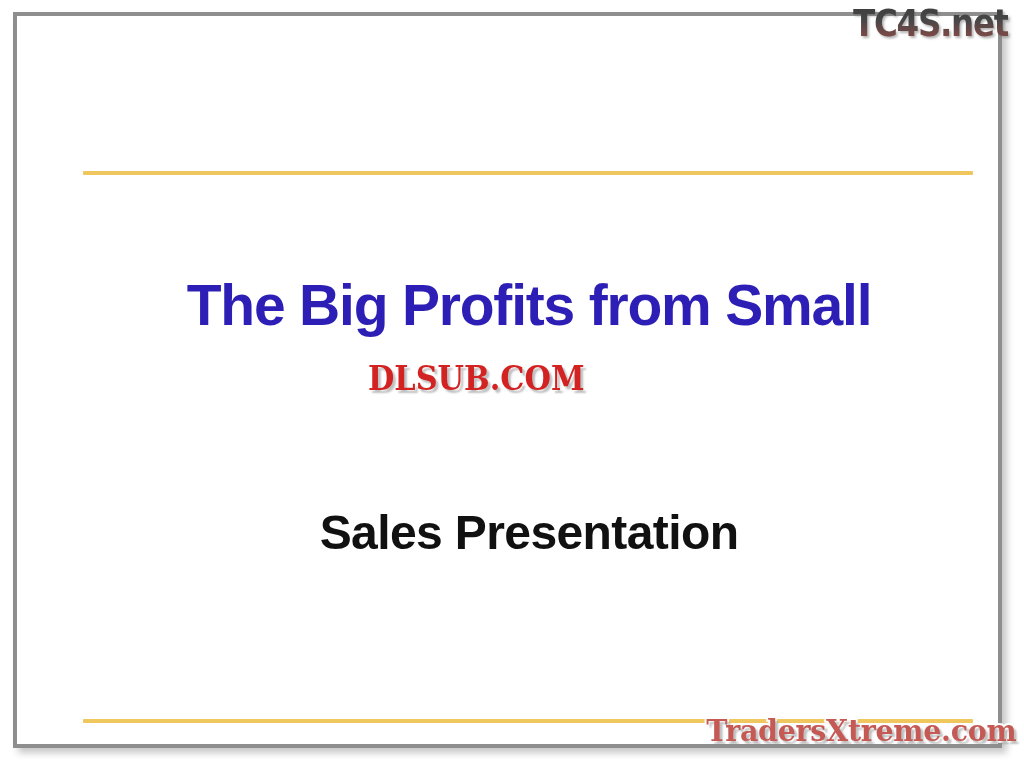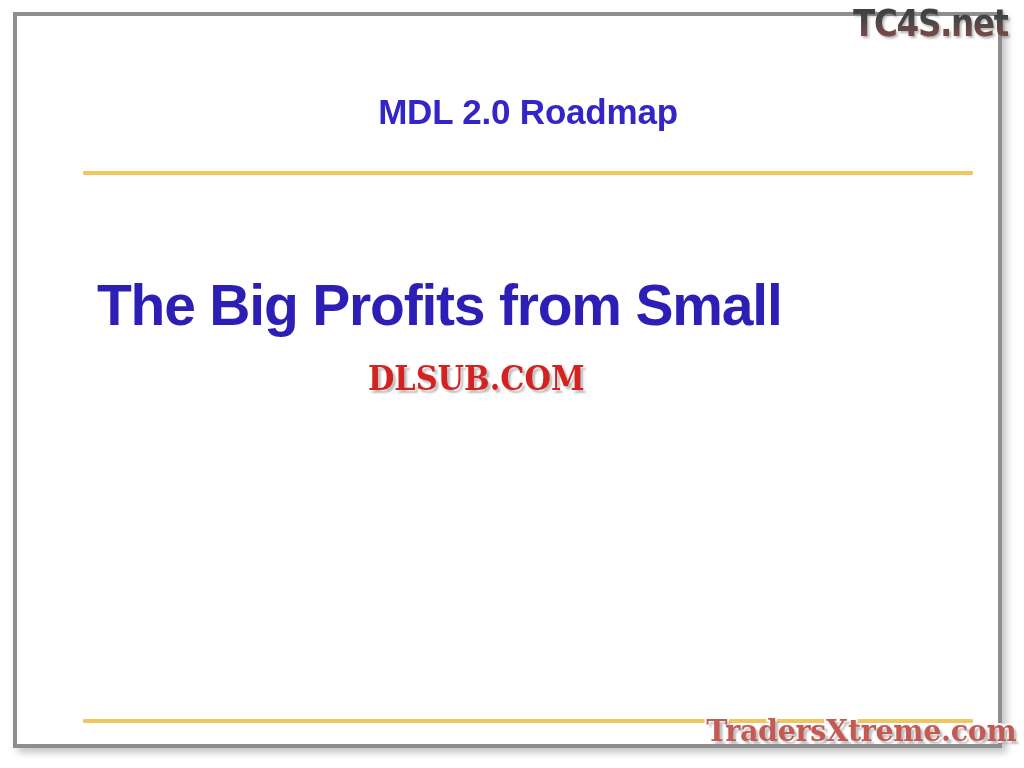--- a/index.html
+++ b/index.html
@@ -58,20 +58,21 @@
   }
   .divider-top { top: 155px; }
   .divider-bottom { top: 703px; }
 
   
   .main-title {
     position: absolute;
     left: 80px;
     top: 254px;
     width: 864px;
+    text-align: center;
     font-family: "Liberation Sans Narrow", "Liberation Sans", sans-serif;
     font-weight: bold;
     font-size: 57px;
     line-height: 70px;
     letter-spacing: -1.2px;
     color: #2d1fb5;
   }
 
   
   .subtitle {
@@ -147,28 +148,28 @@
     pointer-events: none;
   }
 </style>
 </head>
 <body>
 
 <div id="slide-root">
 
   <div class="slide-frame">
 
-    <div class="header-title">MDL 2.0 Roadmap</div>
 
     <div class="divider divider-top"></div>
 
     <div class="main-title">
       <div>The Big Profits from Small</div>
     </div>
 
+    <div class="subtitle">Sales Presentation</div>
 
     <div class="divider divider-bottom"></div>
 
   </div>
 
   <div class="wm-tc4s">TC4S.net</div>
 
   <div class="wm-dlsub">DLSUB.COM</div>
 
   <div class="wm-traders">TradersXtreme.com</div>

